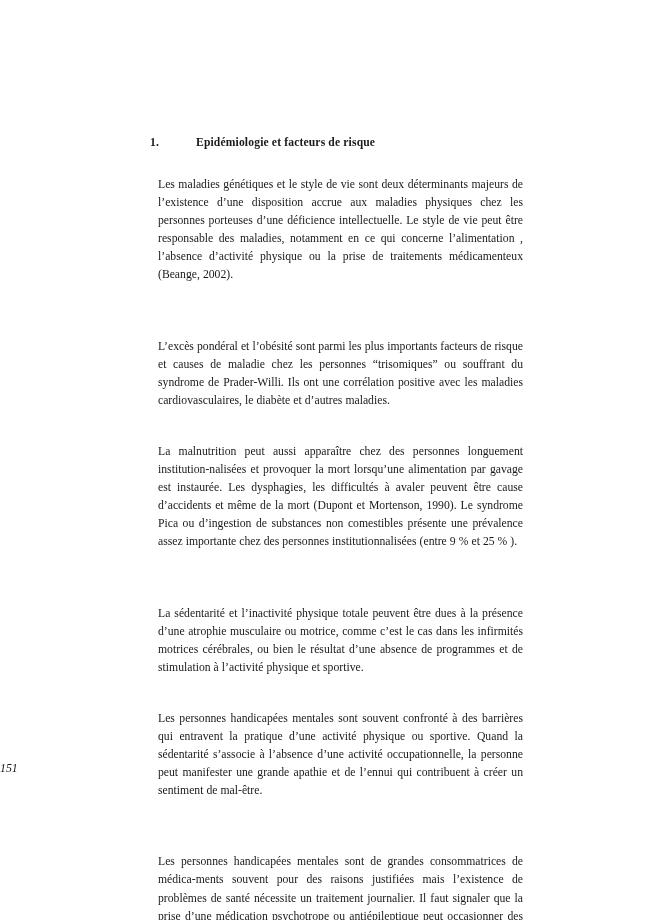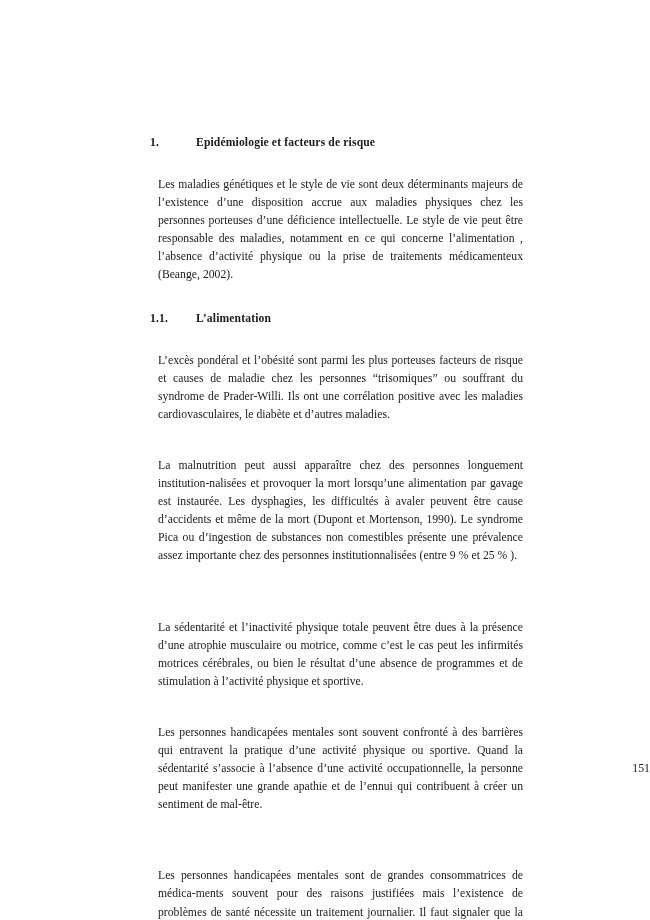--- a/index.html
+++ b/index.html
@@ -56,53 +56,51 @@
   }
   
   .gap-after-heading { height: 18px; }
   .gap-between-paras { height: 17px; }
   .gap-before-heading { height: 19px; }
   .pagenum {
     position: absolute;
     left: 0;
     top: 760px;
     width: 650px;
-    text-align: right;
+    text-align: left;
     font-size: 11.8px;
     line-height: 16px;
     font-family: "Liberation Serif", "DejaVu Serif", serif;
     color: #1a1a1a;
+    font-style: italic;
   }
 </style>
 </head>
 <body>
 
 <div class="page">
   <div class="content">
 
     <div class="heading">
       <span class="num">1.</span><span class="title">Epidémiologie et facteurs de risque</span>
     </div>
     <div class="gap-after-heading"></div>
     <p class="para">Les maladies génétiques et le style de vie sont deux déterminants majeurs de l’existence d’une disposition accrue aux maladies physiques chez les personnes porteuses d’une déficience intellectuelle. Le style de vie peut être responsable des maladies, notamment en ce qui concerne l’alimentation , l’absence d’activité physique ou la prise de traitements médicamenteux (Beange, 2002).</p>
 
     <div class="gap-before-heading"></div>
 
-    <div class="heading">
-      <span class="num">1.1.</span><span class="title">L’alimentation</span>
-    </div>
     <div class="gap-after-heading"></div>
-    <p class="para">L’excès pondéral et l’obésité sont parmi les plus porteuses facteurs de risque et causes de maladie chez les personnes “trisomiques” ou souffrant du syndrome de Prader-Willi. Ils ont une corrélation positive avec les maladies cardiovasculaires, le diabète et d’autres maladies.</p>
+    <p class="para">L’excès pondéral et l’obésité sont parmi les plus importants facteurs de risque et causes de maladie chez les personnes “trisomiques” ou souffrant du syndrome de Prader-Willi. Ils ont une corrélation positive avec les maladies cardiovasculaires, le diabète et d’autres maladies.</p>
     <div class="gap-between-paras"></div>
     <p class="para">La malnutrition peut aussi apparaître chez des personnes longuement institution-nalisées et provoquer la mort lorsqu’une alimentation par gavage est instaurée. Les dysphagies, les difficultés à avaler peuvent être cause d’accidents et même de la mort (Dupont et Mortenson, 1990). Le syndrome Pica ou d’ingestion de substances non comestibles présente une prévalence assez importante chez des personnes institutionnalisées (entre 9 % et 25 % ).</p>
 
     <div class="gap-before-heading"></div>
 
     <div class="gap-after-heading"></div>
-    <p class="para">La sédentarité et l’inactivité physique totale peuvent être dues à la présence d’une atrophie musculaire ou motrice, comme c’est le cas peut les infirmités motrices cérébrales, ou bien le résultat d’une absence de programmes et de stimulation à l’activité physique et sportive.</p>
+    <p class="para">La sédentarité et l’inactivité physique totale peuvent être dues à la présence d’une atrophie musculaire ou motrice, comme c’est le cas dans les infirmités motrices cérébrales, ou bien le résultat d’une absence de programmes et de stimulation à l’activité physique et sportive.</p>
     <div class="gap-between-paras"></div>
     <p class="para">Les personnes handicapées mentales sont souvent confronté à des barrières qui entravent la pratique d’une activité physique ou sportive. Quand la sédentarité s’associe à l’absence d’une activité occupationnelle, la personne peut manifester une grande apathie et de l’ennui qui contribuent à créer un sentiment de mal-être.</p>
 
     <div class="gap-before-heading"></div>
 
     <div class="gap-after-heading"></div>
     <p class="para">Les personnes handicapées mentales sont de grandes consommatrices de médica-ments souvent pour des raisons justifiées mais l’existence de problèmes de santé nécessite un traitement journalier. Il faut signaler que la prise d’une médication psychotrope ou antiépileptique peut occasionner des troubles collatéraux et des effets négatifs sur les santés physique et psychique.</p>
 
   </div>
 

